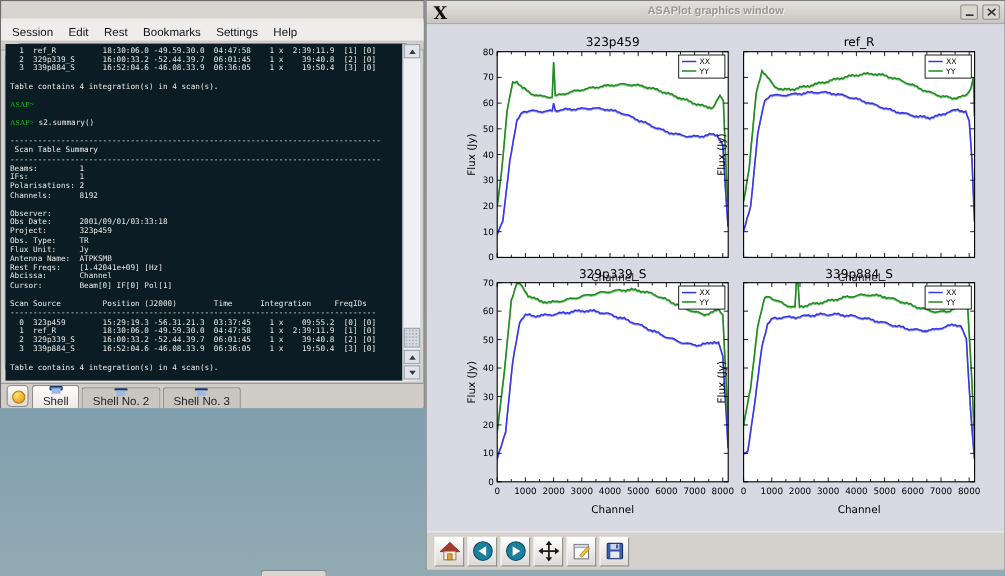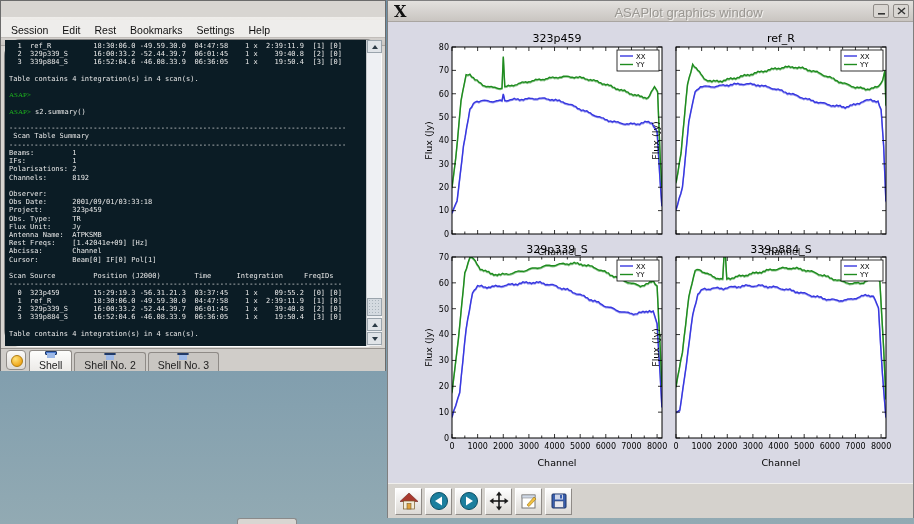--- a/index.html
+++ b/index.html
@@ -62,21 +62,21 @@
   .tab-icon::after { content:""; position:absolute; left:1px; top:1px; width:8px; height:5px; background:#9db9e8; }
 
   
   .pwin { position:absolute; left:387px; top:0; width:527px; height:518px;
     background:#d5d2cd; border:1px solid #7f7f7f; }
   .p-titlebar { position:absolute; left:0; top:0; width:100%; height:21px;
     background:linear-gradient(180deg,#e3e1de,#c9c5c1); border-bottom:1px solid #a9a5a1; }
   .p-xlogo { position:absolute; left:6px; top:1px; font-family:"DejaVu Serif",serif;
     font-weight:bold; font-size:16px; color:#111; }
   .p-title { position:absolute; left:50%; transform:translateX(-50%); top:4px;
-    font-size:13px; font-weight:normal; color:#9a9792; text-shadow:1px 1px 0 #f2f1ef;margin-left:38px; }
+    font-size:10px; font-weight:bold; color:#9a9792; text-shadow:1px 1px 0 #f2f1ef; }
   .p-btn { position:absolute; top:3px; width:16px; height:14px; background:#d9d6d2;
     border:1px solid #8f8b87; border-radius:2px; display:flex; align-items:center; justify-content:center; }
   .canvas { position:absolute; left:0; top:21px; width:525px; height:461px; background:#d9d9e4; }
   .p-toolbar { position:absolute; left:0; top:482px; width:100%; height:35px;
     background:#d5d2cd; border-top:1px solid #f0efed; display:flex; align-items:center;
     padding-left:7px; gap:3px; }
   .pt-btn { width:27px; height:27px; background:linear-gradient(180deg,#fefefe,#dcd9d5);
     border:1px solid; border-color:#ffffff #8f8b87 #8f8b87 #ffffff;
     display:flex; align-items:center; justify-content:center; }
 

